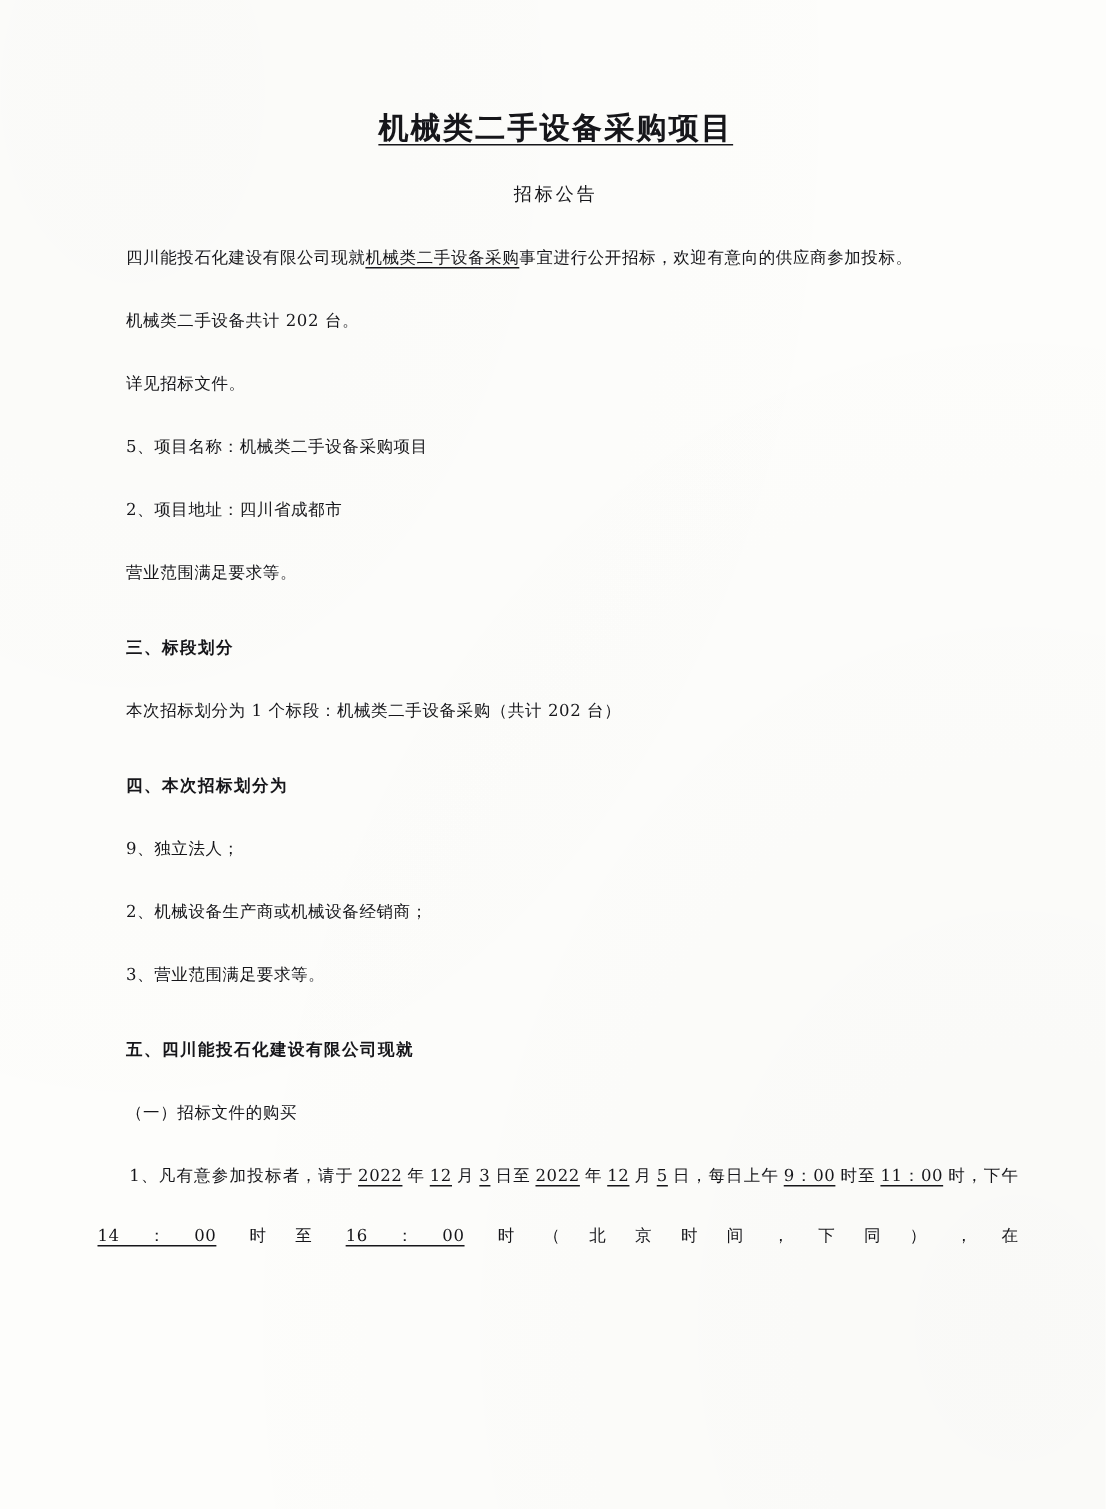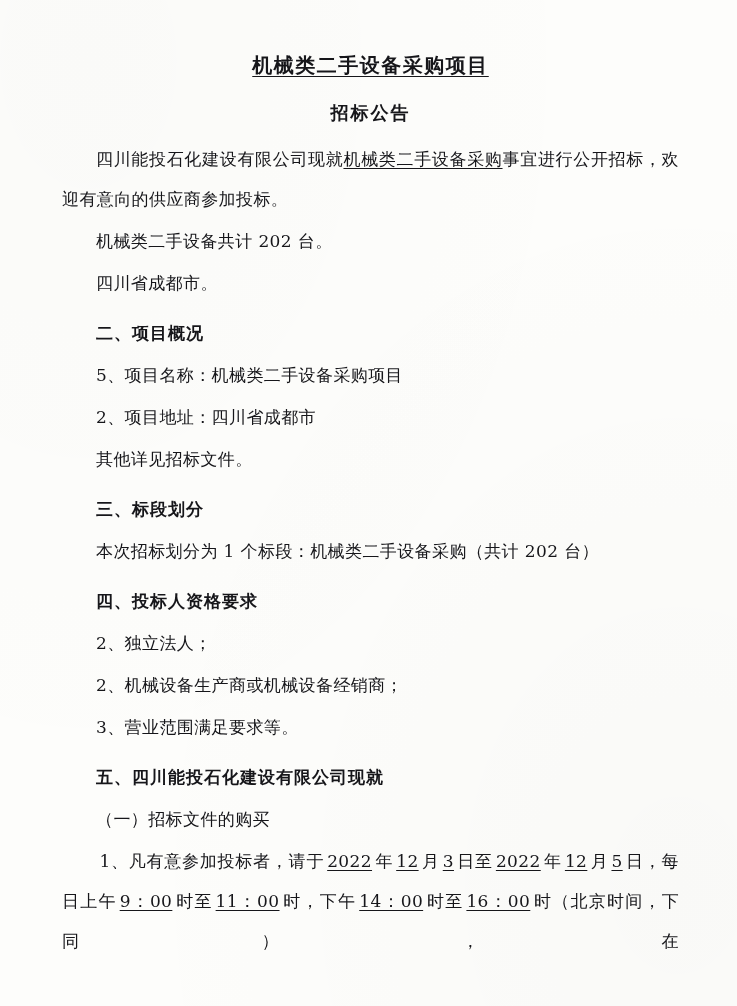--- a/index.html
+++ b/index.html
@@ -13,46 +13,46 @@
     font-family: "DejaVu Serif", "Liberation Serif", serif;
     color: #16161a;
     position: relative;
     overflow: hidden;
   }
   .page {
     position: relative;
     width: 737px;
     height: 1006px;
     box-sizing: border-box;
-    padding: 40px 58px 20px 62px;
+    padding: 60px 58px 20px 62px;
     background:
       radial-gradient(ellipse at 12% 6%, rgba(0,0,0,0.012), rgba(0,0,0,0) 60%),
       radial-gradient(ellipse at 92% 88%, rgba(0,0,0,0.015), rgba(0,0,0,0) 60%),
       #fdfdfb;
   }
   .title {
     text-align: center;
     font-size: 20px;
     font-weight: bold;
     letter-spacing: 1.5px;
     margin: 12px 0 0 0;
     text-decoration: underline;
     text-underline-offset: 4px;
     text-decoration-thickness: 1px;
   }
   .subtitle {
     text-align: center;
-    font-size: 18px;
-    font-weight: bold;
+    font-size: 12px;
+    font-weight: normal;
     letter-spacing: 2px;
     margin: 22px 0 0 0;
   }
   p {
     margin: 0;
-    font-size: 17px;
+    font-size: 11px;
     line-height: 40px;
     letter-spacing: 0.4px;
   }
   .body-para {
     text-indent: 2em;
     text-align: justify;
     margin-top: 14px;
   }
   .heading {
     font-weight: bold;
@@ -88,32 +88,31 @@
 <body>
 
 <div class="page">
 
   <h1 class="title">机械类二手设备采购项目</h1>
   <h2 class="subtitle">招标公告</h2>
 
   <p class="body-para"><span>四川能投石化建设有限公司现就</span><span class="u">机械类二手设备采购</span><span>事宜进行公开招标，欢迎有意向的供应商参加投标。</span></p>
 
   <p class="indent-para">机械类二手设备共计 202 台。</p>
-  <p class="indent-para">四川省成都市。</p>
+  <p class="indent-para">详见招标文件。</p>
 
-  <p class="heading">二、项目概况</p>
   <p class="indent-para">5、项目名称：机械类二手设备采购项目</p>
   <p class="indent-para">2、项目地址：四川省成都市</p>
-  <p class="indent-para">其他详见招标文件。</p>
+  <p class="indent-para">营业范围满足要求等。</p>
 
   <p class="heading">三、标段划分</p>
   <p class="indent-para">本次招标划分为 1 个标段：机械类二手设备采购（共计 202 台）</p>
 
-  <p class="heading">四、投标人资格要求</p>
-  <p class="indent-para">2、独立法人；</p>
+  <p class="heading">四、本次招标划分为</p>
+  <p class="indent-para">9、独立法人；</p>
   <p class="indent-para">2、机械设备生产商或机械设备经销商；</p>
   <p class="indent-para">3、营业范围满足要求等。</p>
 
   <p class="heading">五、四川能投石化建设有限公司现就</p>
   <p class="indent-para">（一）招标文件的购买</p>
 
   <p class="indent-para-1 justify-full"><span>1、凡有意参加投标者，请</span><span>于</span><span class="u-wide">2022</span><span>年</span><span class="u-wide">12</span><span>月</span><span class="u-wide">3</span><span>日</span><span>至</span><span class="u-wide">2022</span><span>年</span><span class="u-wide">12</span><span>月</span><span class="u-wide">5</span><span>日</span><span>，每日上午</span><span class="u-wide">9：00</span><span>时</span><span>至</span><span class="u-wide">11：00</span><span>时</span><span>，下午</span><span class="u-wide">14：00</span><span>时</span><span>至</span><span class="u-wide">16：00</span><span>时</span><span>（北京时间，下同），在</span></p>
 
 </div>
 

